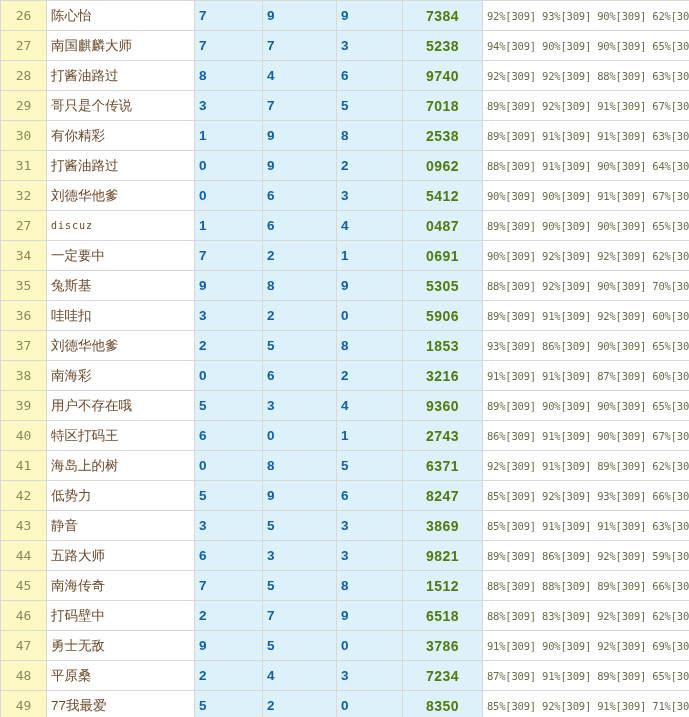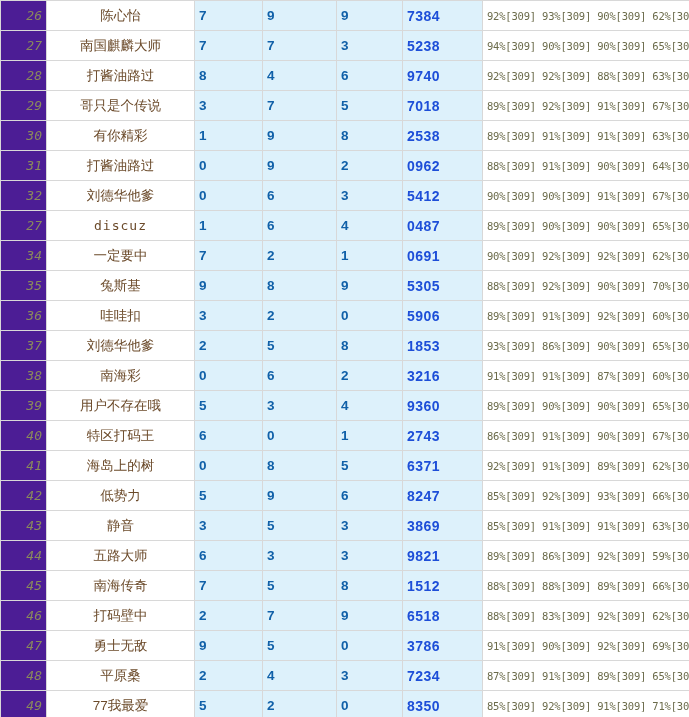--- a/index.html
+++ b/index.html
@@ -31,53 +31,51 @@
   
   col.c-rank   { width: 46px; }
   col.c-name   { width: 148px; }
   col.c-n1     { width: 68px; }
   col.c-n2     { width: 74px; }
   col.c-n3     { width: 66px; }
   col.c-code   { width: 80px; }
   col.c-stats  { width: 207px; }
 
   td.rank {
-    text-align: right;
+    text-align: center;
     color: #8a8a5c;
     font-size: 13px;
     font-family: "DejaVu Sans Mono", monospace;
-    background: #4c1d95;
-    font-style: italic;
+    background: #fef9c3;
   }
   td.name {
     color: #6b4a2a;
     font-size: 13.5px;
     padding-left: 14px;
     background: #ffffff;
-    text-align: center;
   }
   td.name.mono {
     font-family: "DejaVu Sans Mono", monospace;
-    font-size: 13px;
+    font-size: 10px;
     letter-spacing: 1px;
   }
   td.num {
     background: #ddf1fb;
     color: #1060a8;
     font-weight: bold;
     font-size: 13.5px;
     padding-left: 12px;
     text-align: left;
   }
   td.code {
     background: #ddf1fb;
-    color: #1d4ed8;
+    color: #4d7c0f;
     font-weight: bold;
     font-size: 14px;
-    text-align: left;
+    text-align: center;
     letter-spacing: 0.5px;
   }
   td.stats {
     background: #ffffff;
     color: #6b6b4a;
     font-family: "DejaVu Sans Mono", monospace;
     font-size: 10.5px;
     text-align: center;
     letter-spacing: -0.2px;
   }

